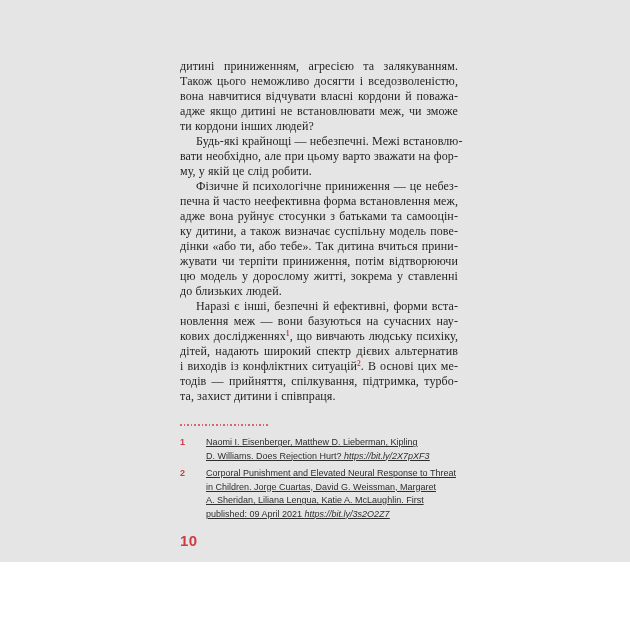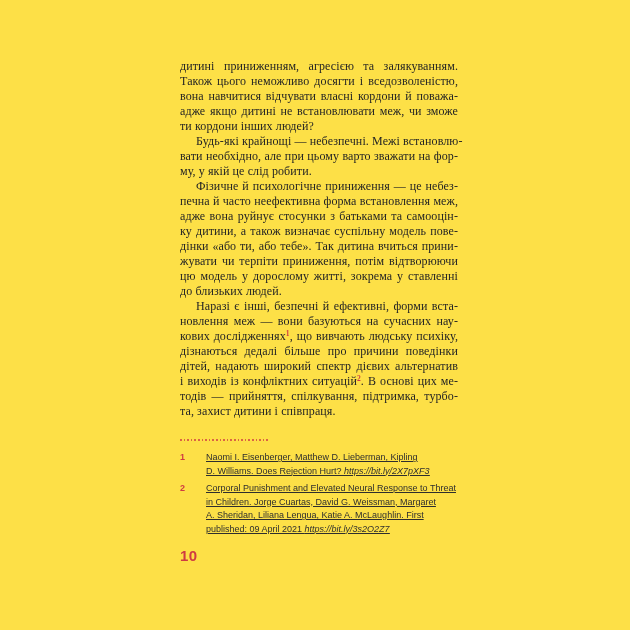--- a/index.html
+++ b/index.html
@@ -4,22 +4,22 @@
 <style>
   :root{
     --accent:#cf3b42;
     --ink:#242424;
   }
   *{margin:0;padding:0;box-sizing:border-box;}
   html,body{background:#ffffff;}
   body{width:630px;height:630px;font-family:"Liberation Serif","DejaVu Serif",serif;}
   .page{
     position:relative;
-    width:630px;height:630px;
-    background:#fde047;
+    width:630px;height:562px;
+    background:#e5e5e5;
     overflow:hidden;
   }
   .text-block{
     position:absolute;
     left:180px;top:59px;
     width:278px;
   }
   
   .line{
     font-size:12px;
@@ -107,21 +107,20 @@
         <div class="line">печна й часто неефективна форма встановлення меж,</div>
         <div class="line">адже вона руйнує стосунки з батьками та самооцін-</div>
         <div class="line">ку дитини, а також визначає суспільну модель пове-</div>
         <div class="line">дінки «або ти, або тебе». Так дитина вчиться прини-</div>
         <div class="line">жувати чи терпіти приниження, потім відтворюючи</div>
         <div class="line">цю модель у дорослому житті, зокрема у ставленні</div>
         <div class="line plast">до близьких людей.</div>
         <div class="line indent">Наразі є інші, безпечні й ефективні, форми вста-</div>
         <div class="line">новлення меж — вони базуються на сучасних нау-</div>
         <div class="line">кових дослідженнях<sup class="fnref">1</sup>, що вивчають людську психіку,</div>
-        <div class="line">дізнаються дедалі більше про причини поведінки</div>
         <div class="line">дітей, надають широкий спектр дієвих альтернатив</div>
         <div class="line">і виходів із конфліктних ситуацій<sup class="fnref">2</sup>. В основі цих ме-</div>
         <div class="line">тодів — прийняття, спілкування, підтримка, турбо-</div>
         <div class="line plast">та, захист дитини і співпраця.</div>
       </div>
     <div class="fn-separator"></div>
     <div class="footnotes" id="footnotes">
         <div class="fn">
           <span class="fn-num">1</span>
           <span class="fn-text">Naomi I. Eisenberger, Matthew D. Lieberman, Kipling

